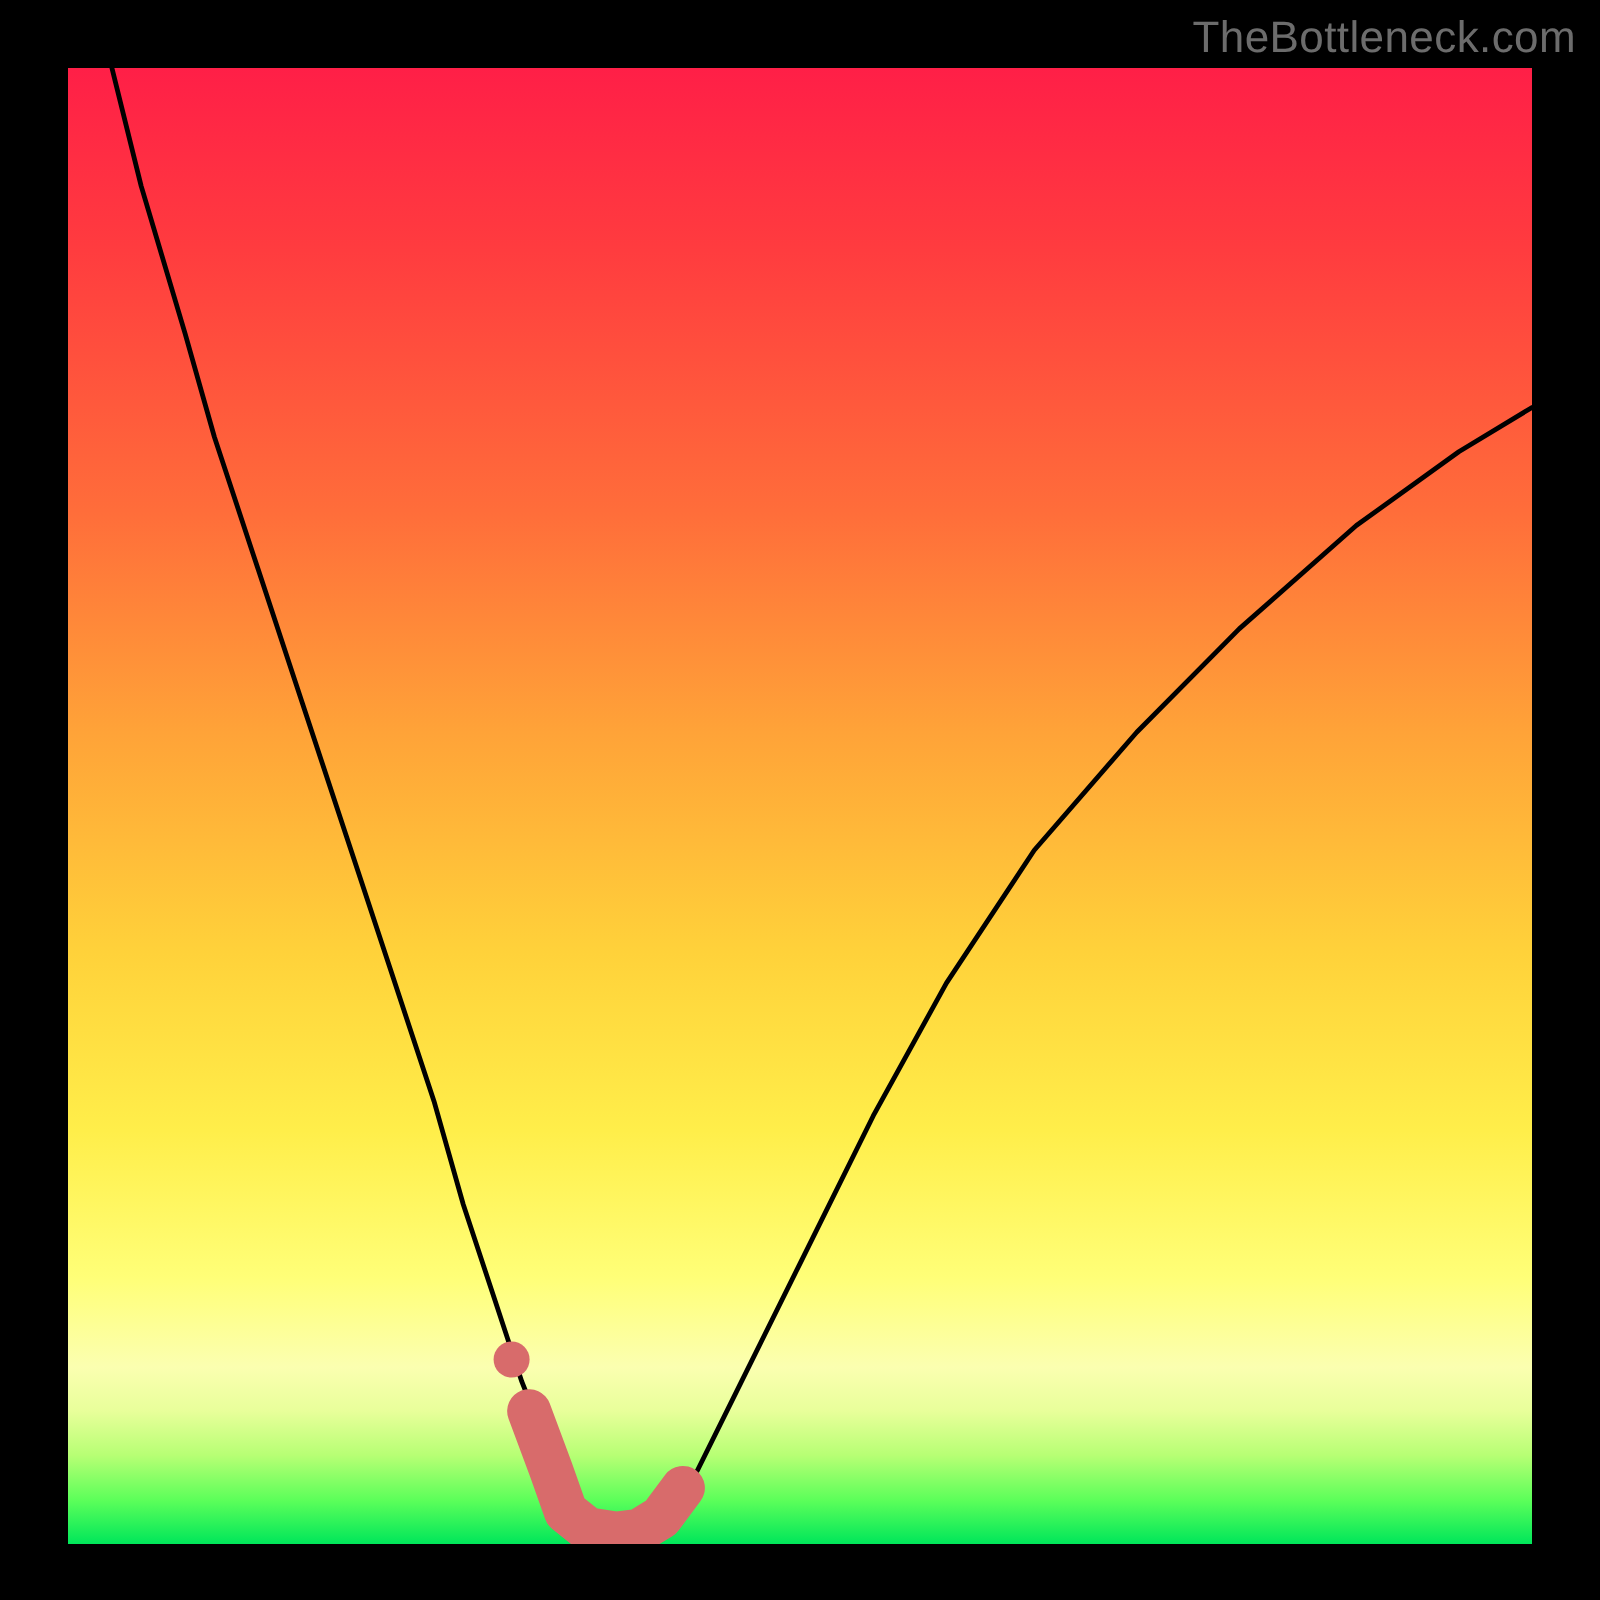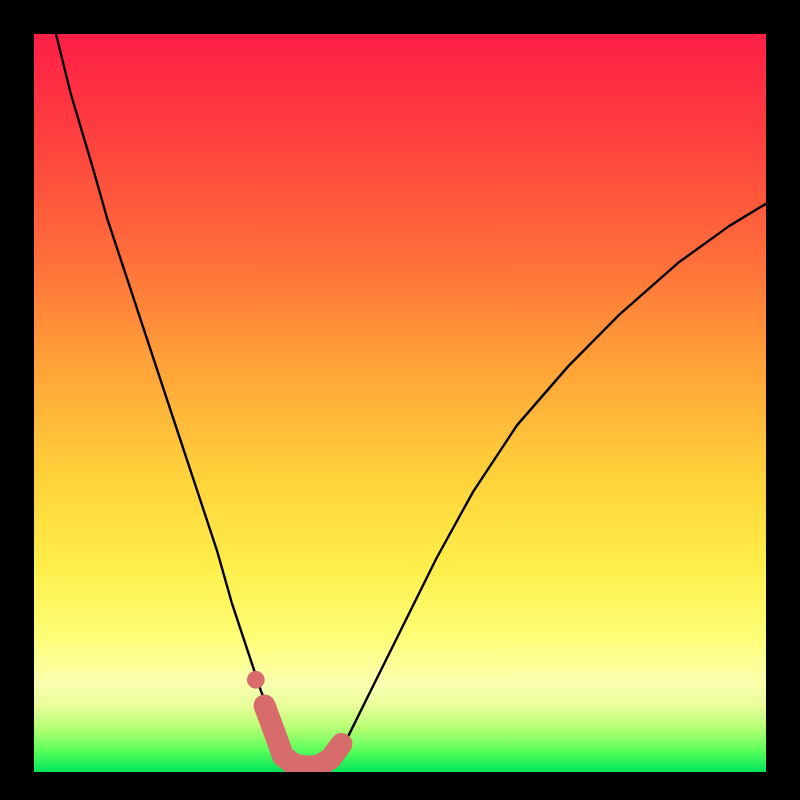--- a/index.html
+++ b/index.html
@@ -57,20 +57,21 @@
     left: 0;
     top: 0;
     width: 732px;
     height: 738px;
   }
 </style>
 </head>
 <body>
 
 <div class="frame">
+  <div class="watermark">TheBottleneck.com</div>
 
   <div class="plot-area">
     <svg class="overlay" viewBox="0 0 732 738" preserveAspectRatio="none">
 
       <path id="curve-path" fill="none" stroke-width="2.4" stroke-linecap="round" stroke-linejoin="round" d="M 21.96 0 L 36.6 59.039999999999964 L 58.56 132.84000000000003 L 73.2 184.5 L 95.16 250.91999999999996 L 117.12 317.34000000000003 L 139.08 383.76 L 161.04 450.18 L 183 516.6 L 197.64000000000001 568.26 L 212.27999999999997 612.54 L 226.92 656.8199999999999 L 241.56 693.72 L 252.54 715.86 L 263.52 729.144 L 274.5 733.572 L 285.48 732.096 L 300.12 723.24 L 314.76 701.1 L 336.72 656.8199999999999 L 366 597.78 L 402.6 523.98 L 439.2 457.56 L 483.12 391.14000000000004 L 534.36 332.09999999999997 L 585.6 280.44 L 644.16 228.78000000000003 L 695.4 191.88 L 732 169.74" stroke="#000000"></path>
 
       <path id="marker-path" fill="none" stroke-width="22" stroke-linecap="round" stroke-linejoin="round" d="M 230.58 671.58 L 241.56 701.1 L 248.88000000000002 721.764 L 259.86 730.62 L 274.5 732.834 L 285.48 731.358 L 296.46000000000004 724.716 L 307.44 709.956" stroke="#d86b6b"></path>
 
       <circle id="iso-dot" r="9" cx="221.796" cy="645.75" fill="#d86b6b"></circle>
     </svg>

